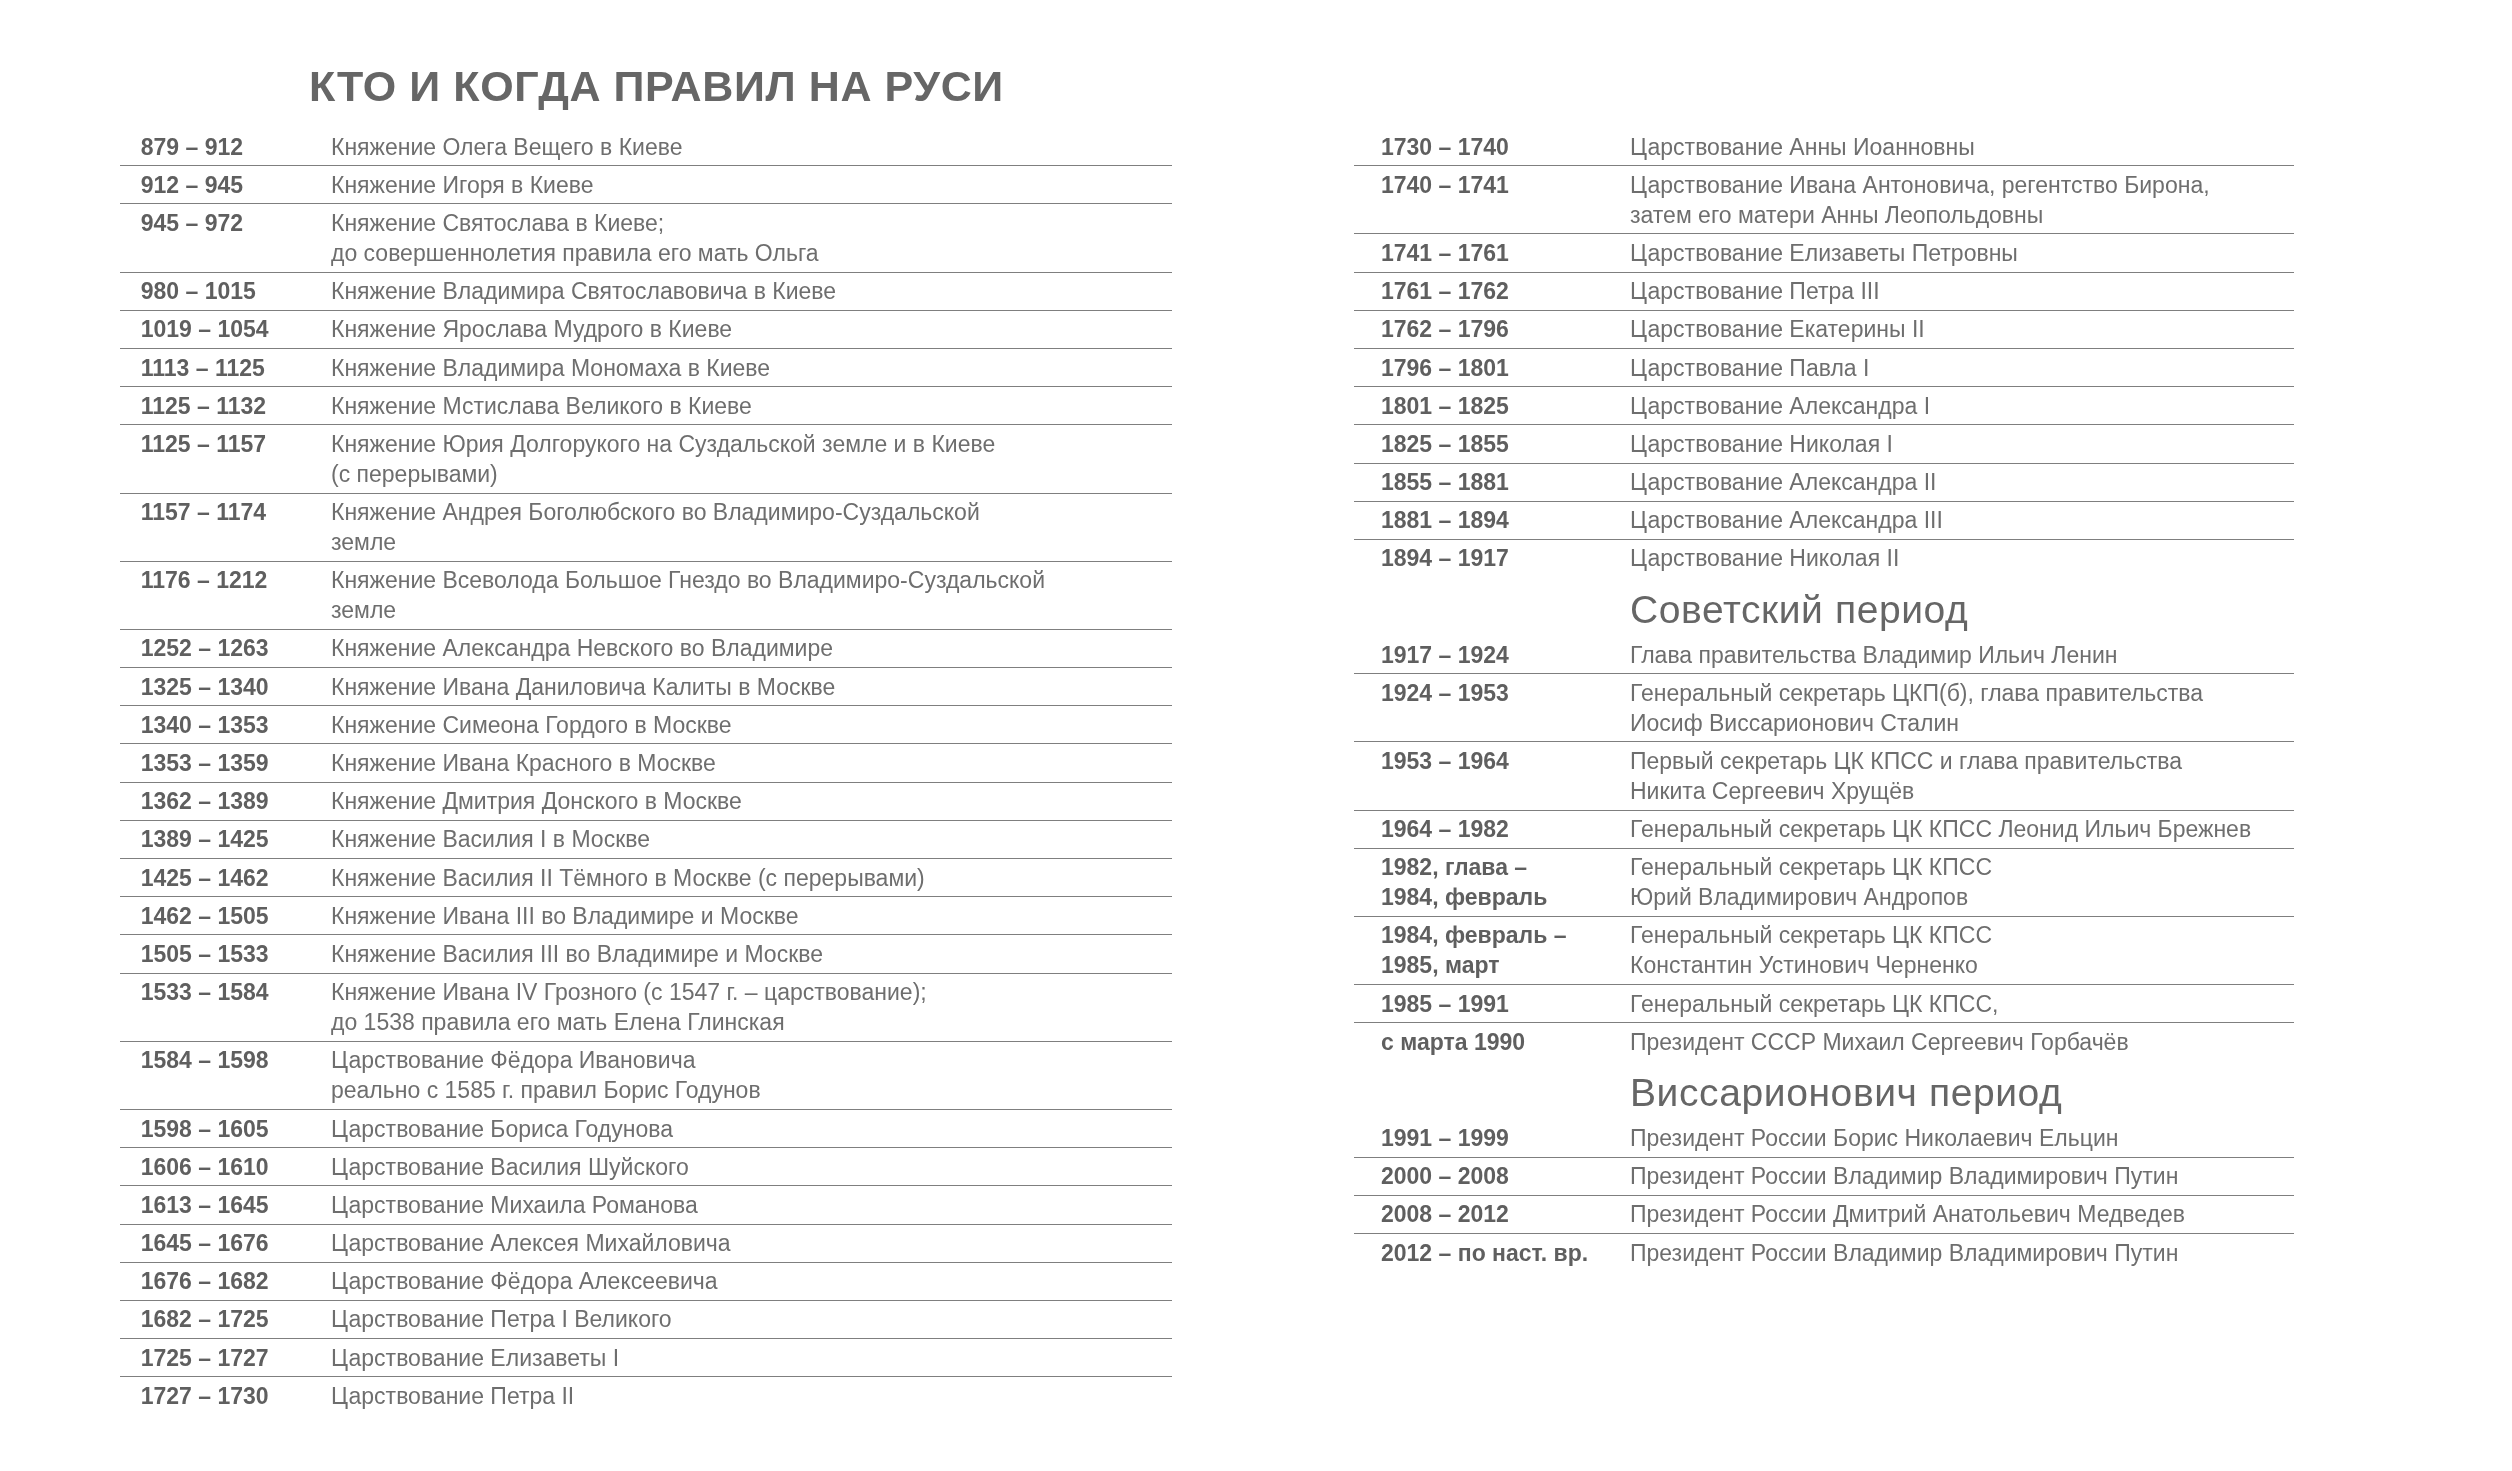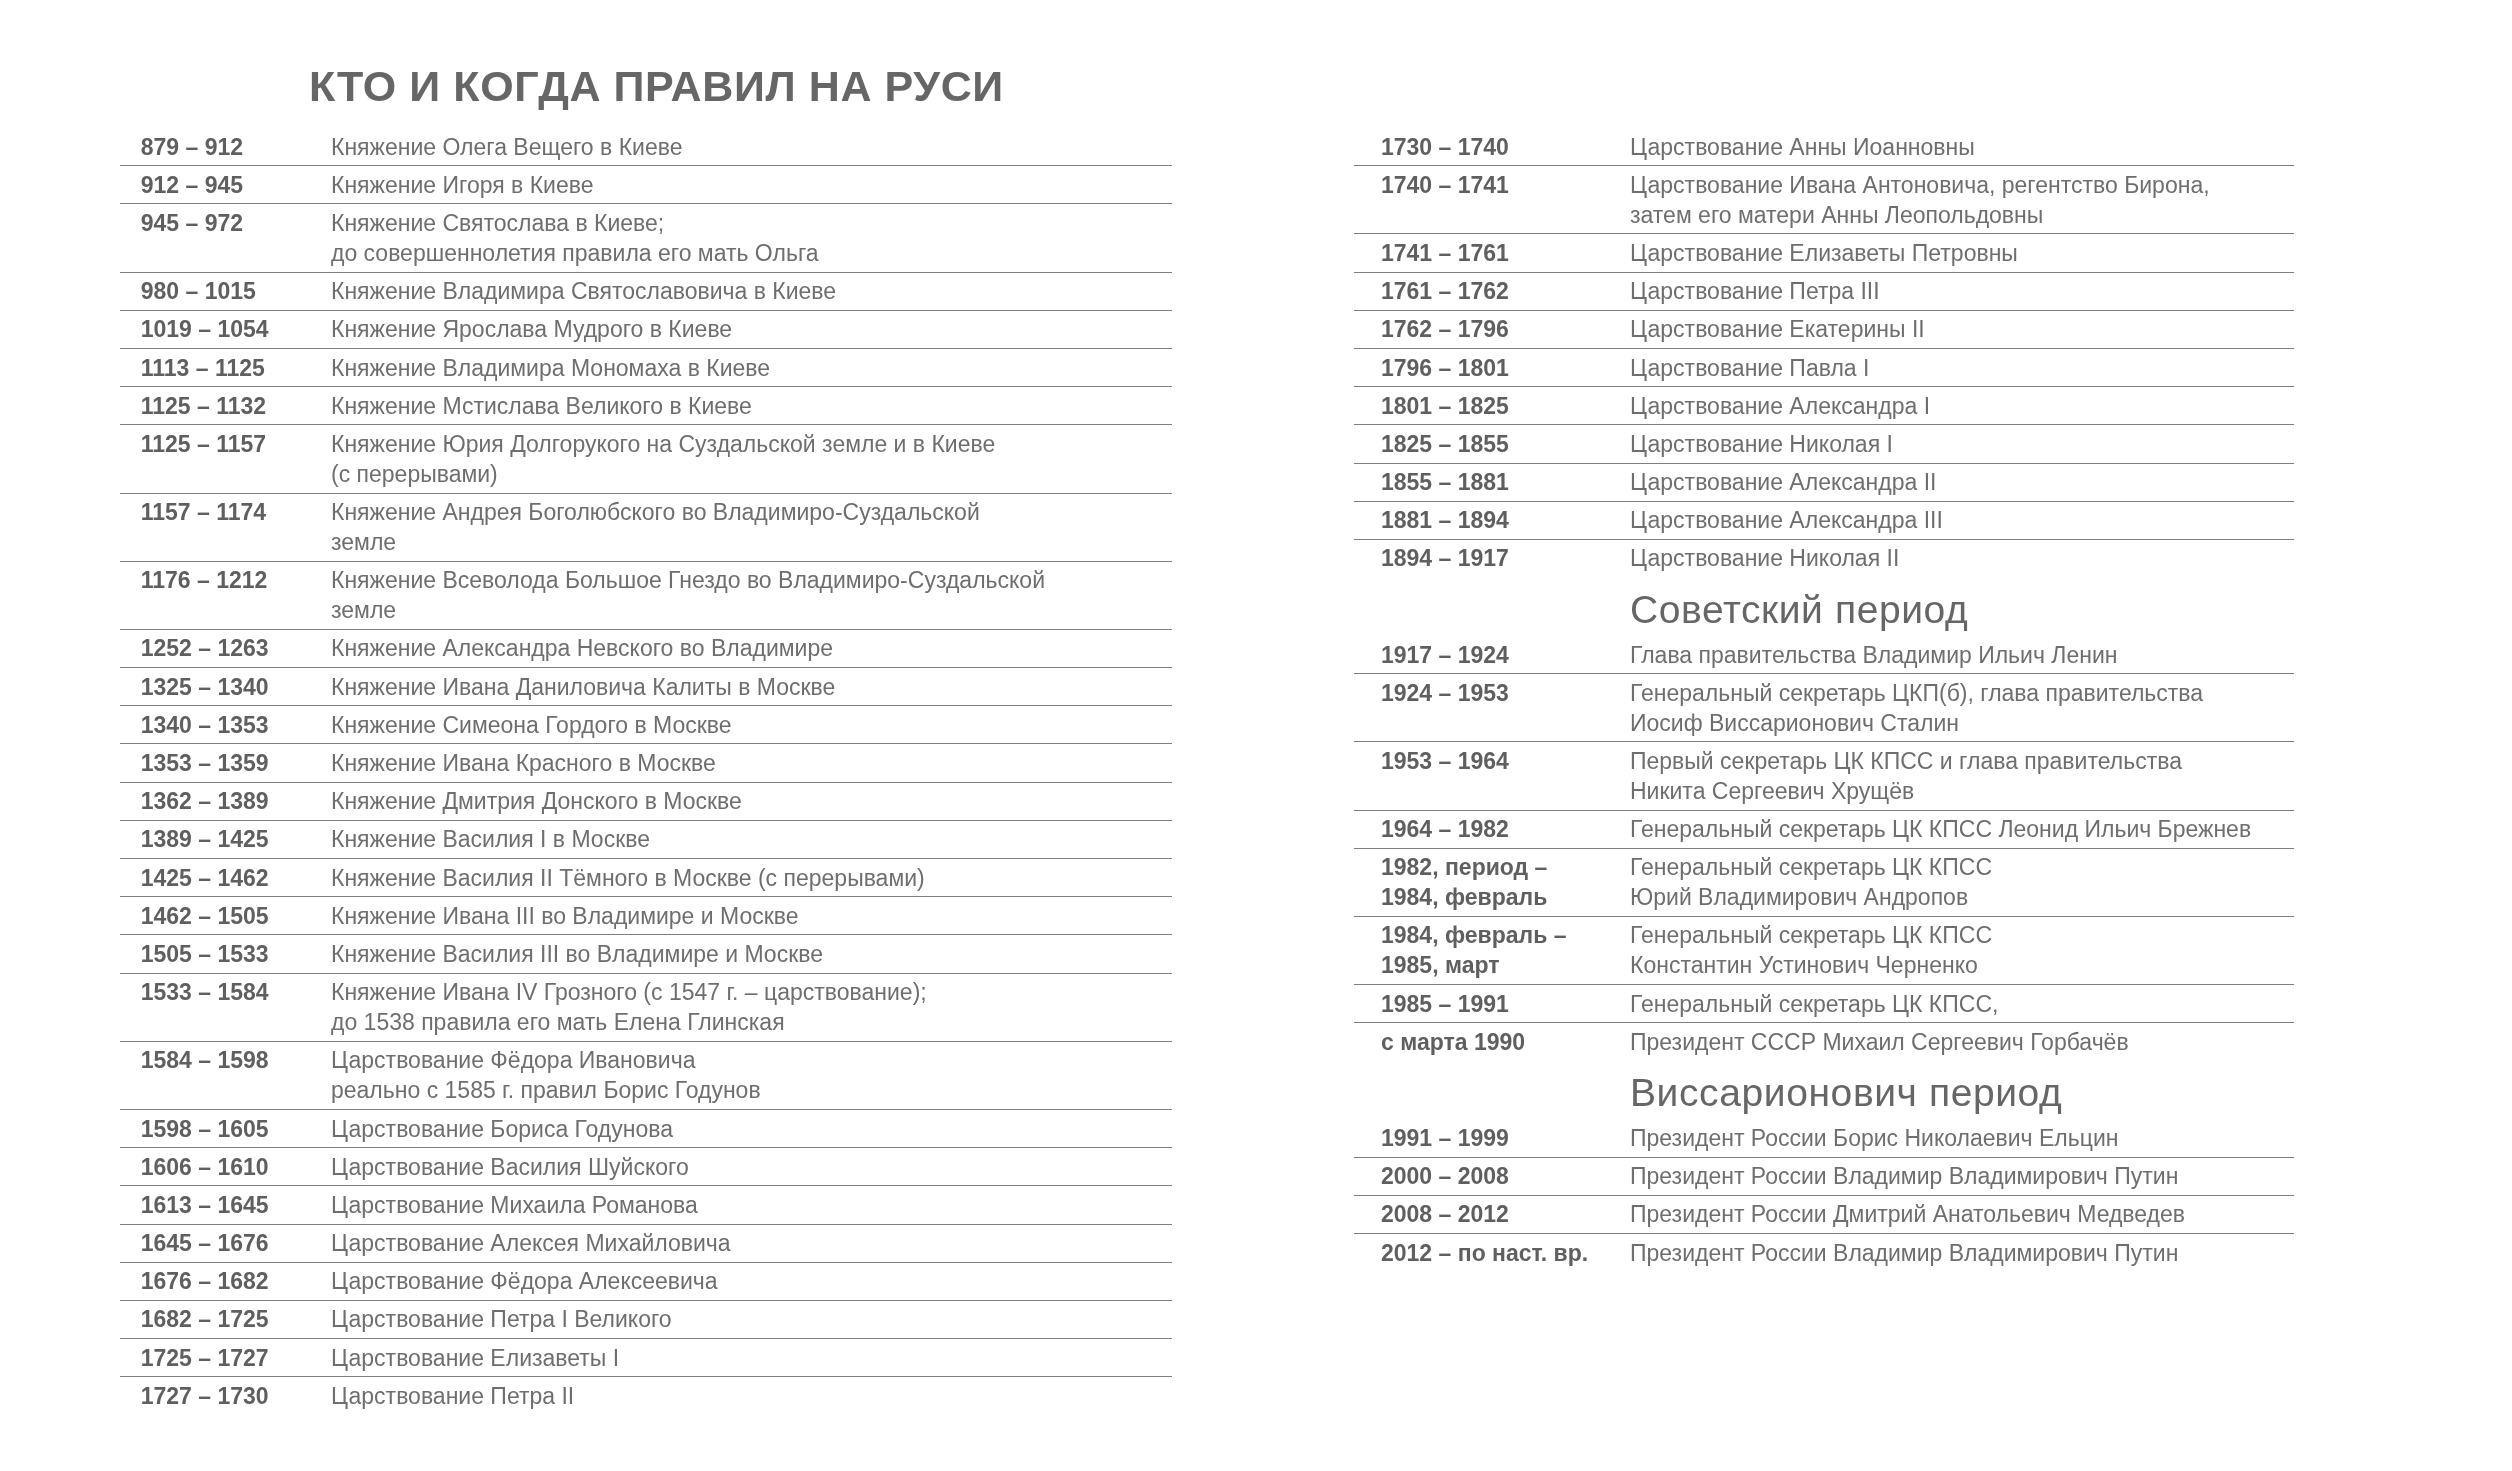--- a/index.html
+++ b/index.html
@@ -255,21 +255,21 @@
     <div class="row ruled">
       <div class="period">1953 – 1964</div>
       <div class="desc">Первый секретарь ЦК КПСС и глава правительства
 Никита Сергеевич Хрущёв</div>
     </div>
     <div class="row ruled">
       <div class="period">1964 – 1982</div>
       <div class="desc">Генеральный секретарь ЦК КПСС Леонид Ильич Брежнев</div>
     </div>
     <div class="row ruled">
-      <div class="period">1982, период –
+      <div class="period">1982, глава –
 1984, февраль</div>
       <div class="desc">Генеральный секретарь ЦК КПСС
 Юрий Владимирович Андропов</div>
     </div>
     <div class="row ruled">
       <div class="period">1984, февраль –
 1985, март</div>
       <div class="desc">Генеральный секретарь ЦК КПСС
 Константин Устинович Черненко</div>
     </div>

